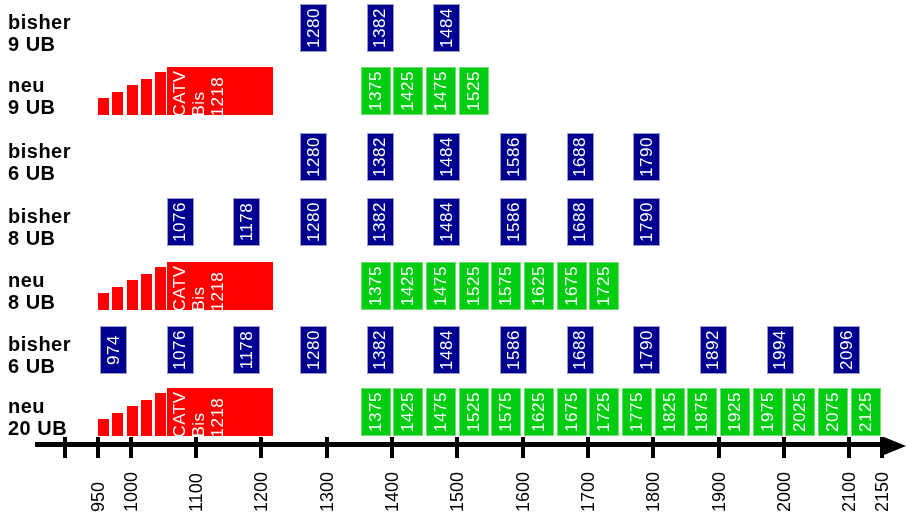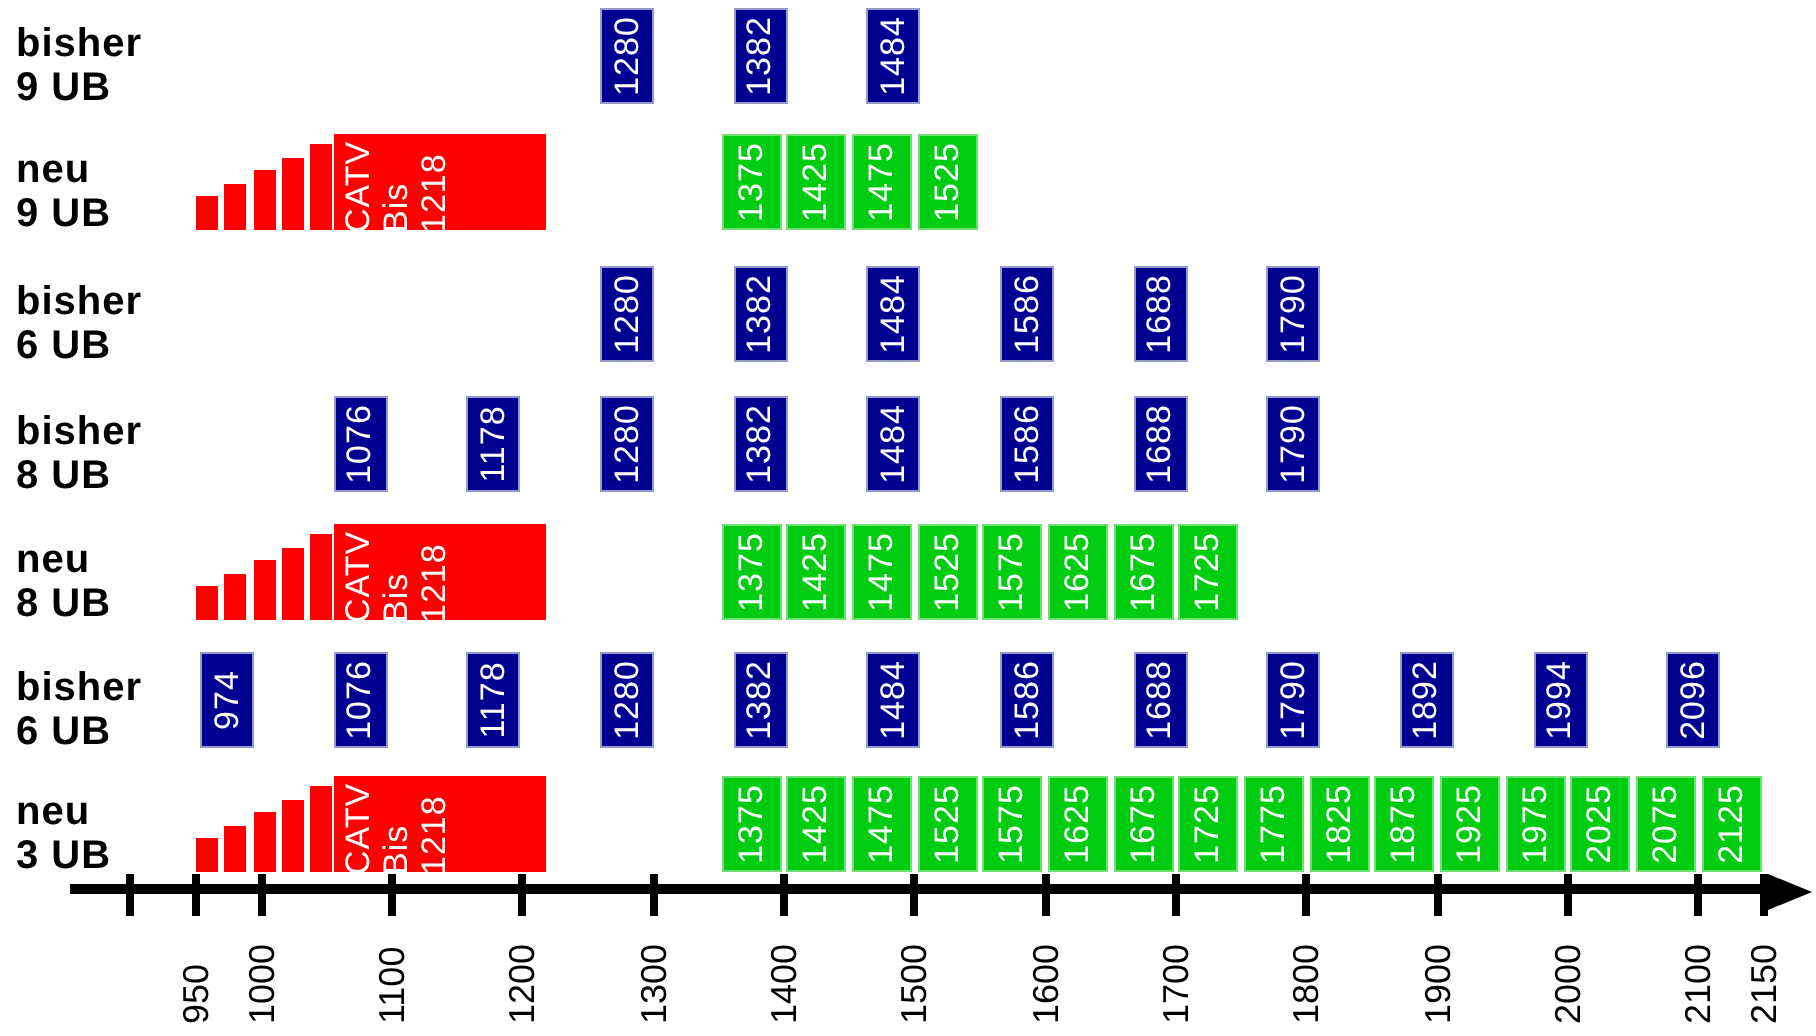--- a/index.html
+++ b/index.html
@@ -211,21 +211,21 @@
       <div class="num">1892</div>
     </div>
     <div class="box box-bisher" style="left: 766.58px; top: 326px; width: 27px;">
       <div class="num">1994</div>
     </div>
     <div class="box box-bisher" style="left: 833.22px; top: 326px; width: 27px;">
       <div class="num">2096</div>
     </div>
     <div class="row-label" style="top: 395px;">
       <div>neu</div>
-      <div>3 UB</div>
+      <div>20 UB</div>
     </div>
     <div class="catv-ramp" style="left: 98px; top: 419px; height: 17px;"></div>
     <div class="catv-ramp" style="left: 112.3px; top: 412.5px; height: 23.5px;"></div>
     <div class="catv-ramp" style="left: 126.6px; top: 406px; height: 30px;"></div>
     <div class="catv-ramp" style="left: 140.9px; top: 399.5px; height: 36.5px;"></div>
     <div class="catv-ramp" style="left: 155.2px; top: 393px; height: 43px;"></div>
     <div class="catv-solid" style="left: 166.6px; top: 388px; width: 106.493px;">
       <div class="catv-label">
         <div>CATV</div>
         <div>Bis</div>

